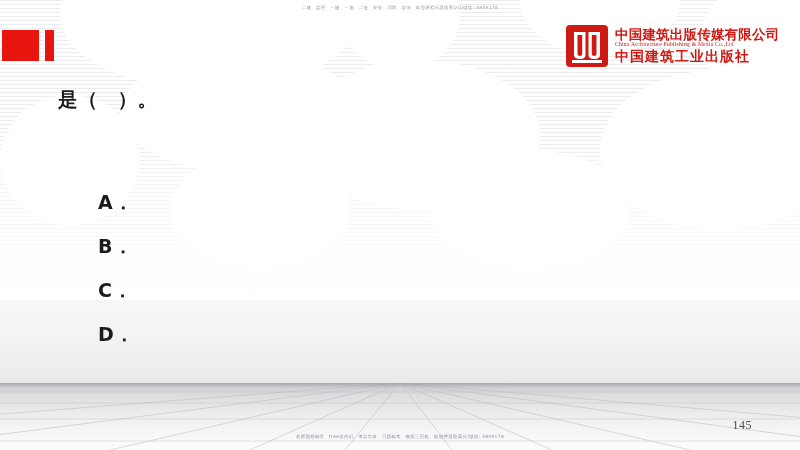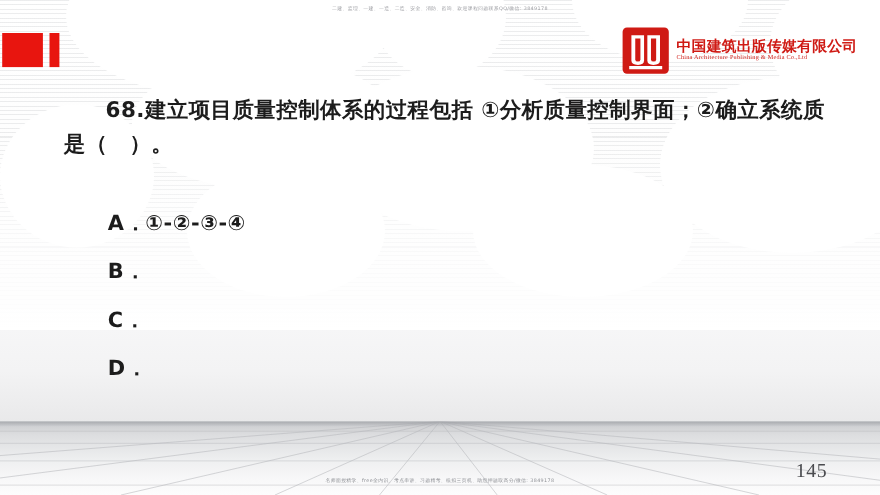--- a/index.html
+++ b/index.html
@@ -204,21 +204,21 @@
     letter-spacing: 0.5px;
     white-space: pre;
   }
 
   
   .page-no {
     position: absolute;
     right: 48px;
     top: 418px;
     font-family: "Liberation Serif", "DejaVu Serif", serif;
-    font-size: 18px;
+    font-size: 12px;
     color: #4a4b4f;
     letter-spacing: 0.5px;
   }
 </style>
 </head>
 <body>
 
 <div class="slide">
 
   <div class="wall">
@@ -268,36 +268,35 @@
       <rect x="1" y="1" width="42" height="42" rx="4" fill="#cf1a14"></rect>
       <path d="M9 8 L20.5 8 L20.5 31 Q20.5 35 15 35 Q9 35 9 31 Z" fill="#ffffff"></path>
       <path d="M23.5 8 L35 8 L35 31 Q35 35 29 35 Q23.5 35 23.5 31 Z" fill="#ffffff"></path>
       <path d="M12.5 11 L17.2 11 L17.2 30 Q17.2 32 14.9 32 Q12.5 32 12.5 30 Z" fill="#cf1a14"></path>
       <path d="M26.8 11 L31.5 11 L31.5 30 Q31.5 32 29.2 32 Q26.8 32 26.8 30 Z" fill="#cf1a14"></path>
       <path d="M7 36 L37 36 L37 39 L7 39 Z" fill="#ffffff"></path>
     </svg>
     <div class="logo-text">
       <div class="logo-cn">中国建筑出版传媒有限公司</div>
       <div class="logo-en">China Architecture Publishing &amp; Media Co.,Ltd</div>
+      <div class="logo-cn2">中国建筑工业出版社</div>
     </div>
   </div>
 
   <div class="watermark wm-top">二建、监理、一建、一造、二造、安全、消防、咨询、欢迎课程问题联系QQ/微信: 3849178</div>
   <div class="watermark wm-bottom">名师面授精学、free全内识、考点串讲、习题精考、模拟三页机、助您押题取高分/微信: 3849178</div>
 
   <div class="content">
     <div class="q-para">
-      <span class="q-line q-indent">68.建立项目质量控制体系的过程包括 ①分析质量控制界面；②确立系统质</span>
       <span class="q-line">是（　）。</span>
     </div>
 
     <div class="options">
       <div class="opt">
         <span class="opt-key">A．</span>
-        <span class="opt-val">①-②-③-④</span>
       </div>
       <div class="opt">
         <span class="opt-key">B．</span>
       </div>
       <div class="opt">
         <span class="opt-key">C．</span>
       </div>
       <div class="opt">
         <span class="opt-key">D．</span>
       </div>

